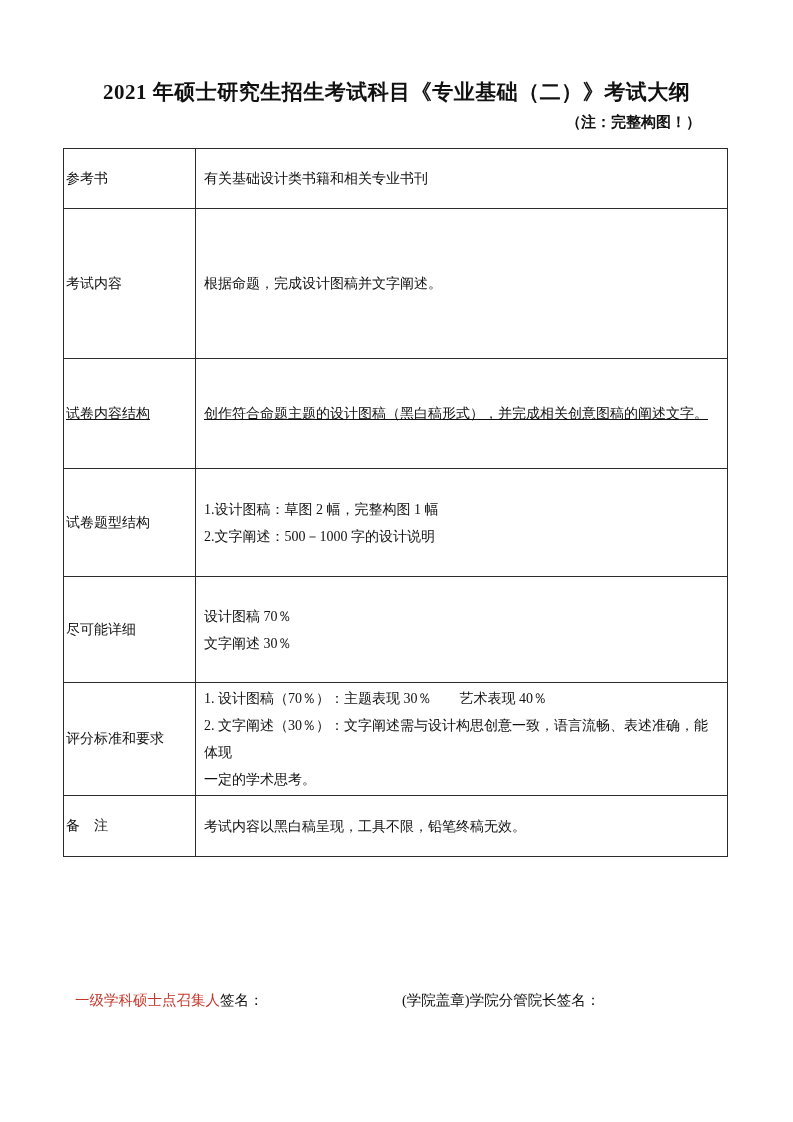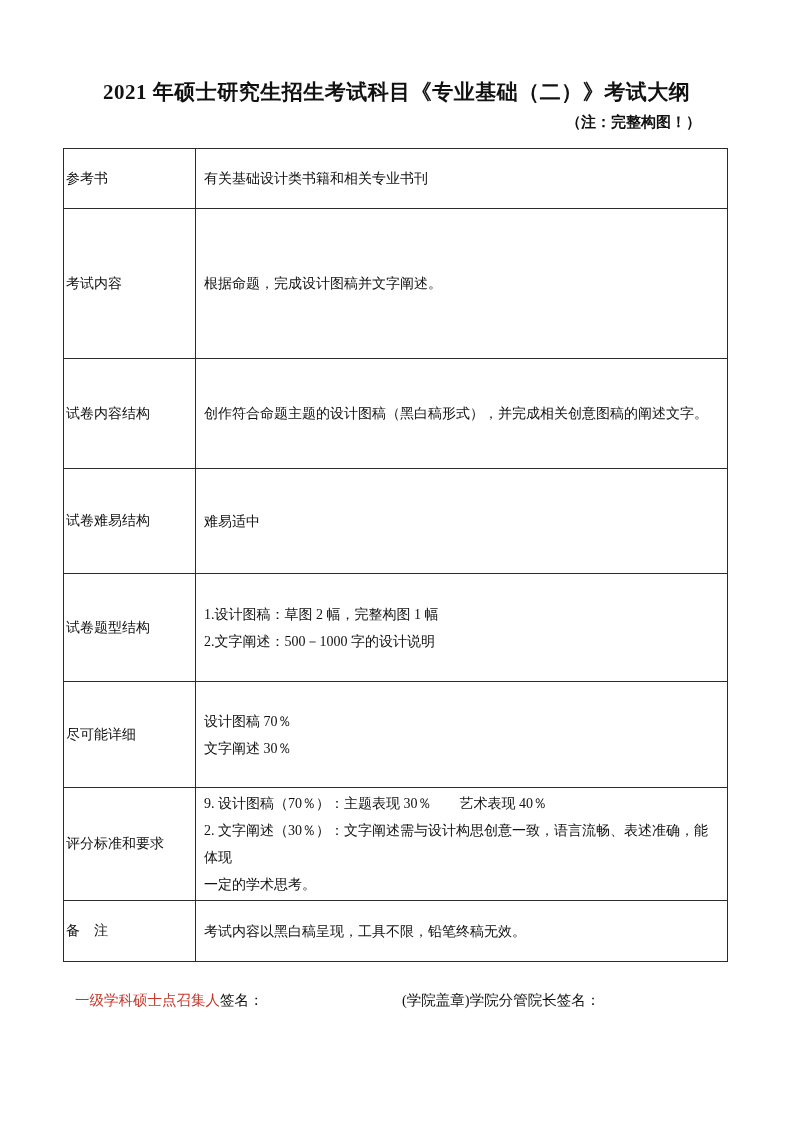--- a/index.html
+++ b/index.html
@@ -62,41 +62,37 @@
   <table class="syllabus-table">
     <tbody>
         <tr style="height: 60px;">
           <td class="label-cell">参考书</td>
           <td class="content-cell">有关基础设计类书籍和相关专业书刊</td>
         </tr>
         <tr style="height: 150px;">
           <td class="label-cell">考试内容</td>
           <td class="content-cell">根据命题，完成设计图稿并文字阐述。</td>
         </tr>
-        <tr style="height: 110px;">
+        <tr style="height: 110px; text-decoration: underline;">
           <td class="label-cell">试卷内容结构</td>
           <td class="content-cell">创作符合命题主题的设计图稿（黑白稿形式），并完成相关创意图稿的阐述文字。</td>
-        </tr>
-        <tr style="height: 105px;">
-          <td class="label-cell">试卷难易结构</td>
-          <td class="content-cell">难易适中</td>
         </tr>
         <tr style="height: 108px;">
           <td class="label-cell">试卷题型结构</td>
           <td class="content-cell">1.设计图稿：草图 2 幅，完整构图 1 幅
 2.文字阐述：500－1000 字的设计说明</td>
         </tr>
         <tr style="height: 106px;">
           <td class="label-cell">尽可能详细</td>
           <td class="content-cell">设计图稿 70％
 文字阐述 30％</td>
         </tr>
         <tr style="height: 106px;">
           <td class="label-cell">评分标准和要求</td>
-          <td class="content-cell">9. 设计图稿（70％）：主题表现 30％　　艺术表现 40％
+          <td class="content-cell">1. 设计图稿（70％）：主题表现 30％　　艺术表现 40％
 2. 文字阐述（30％）：文字阐述需与设计构思创意一致，语言流畅、表述准确，能体现
 一定的学术思考。</td>
         </tr>
         <tr style="height: 61px;">
           <td class="label-cell">备　注</td>
           <td class="content-cell">考试内容以黑白稿呈现，工具不限，铅笔终稿无效。</td>
         </tr>
       </tbody>
   </table>
 

